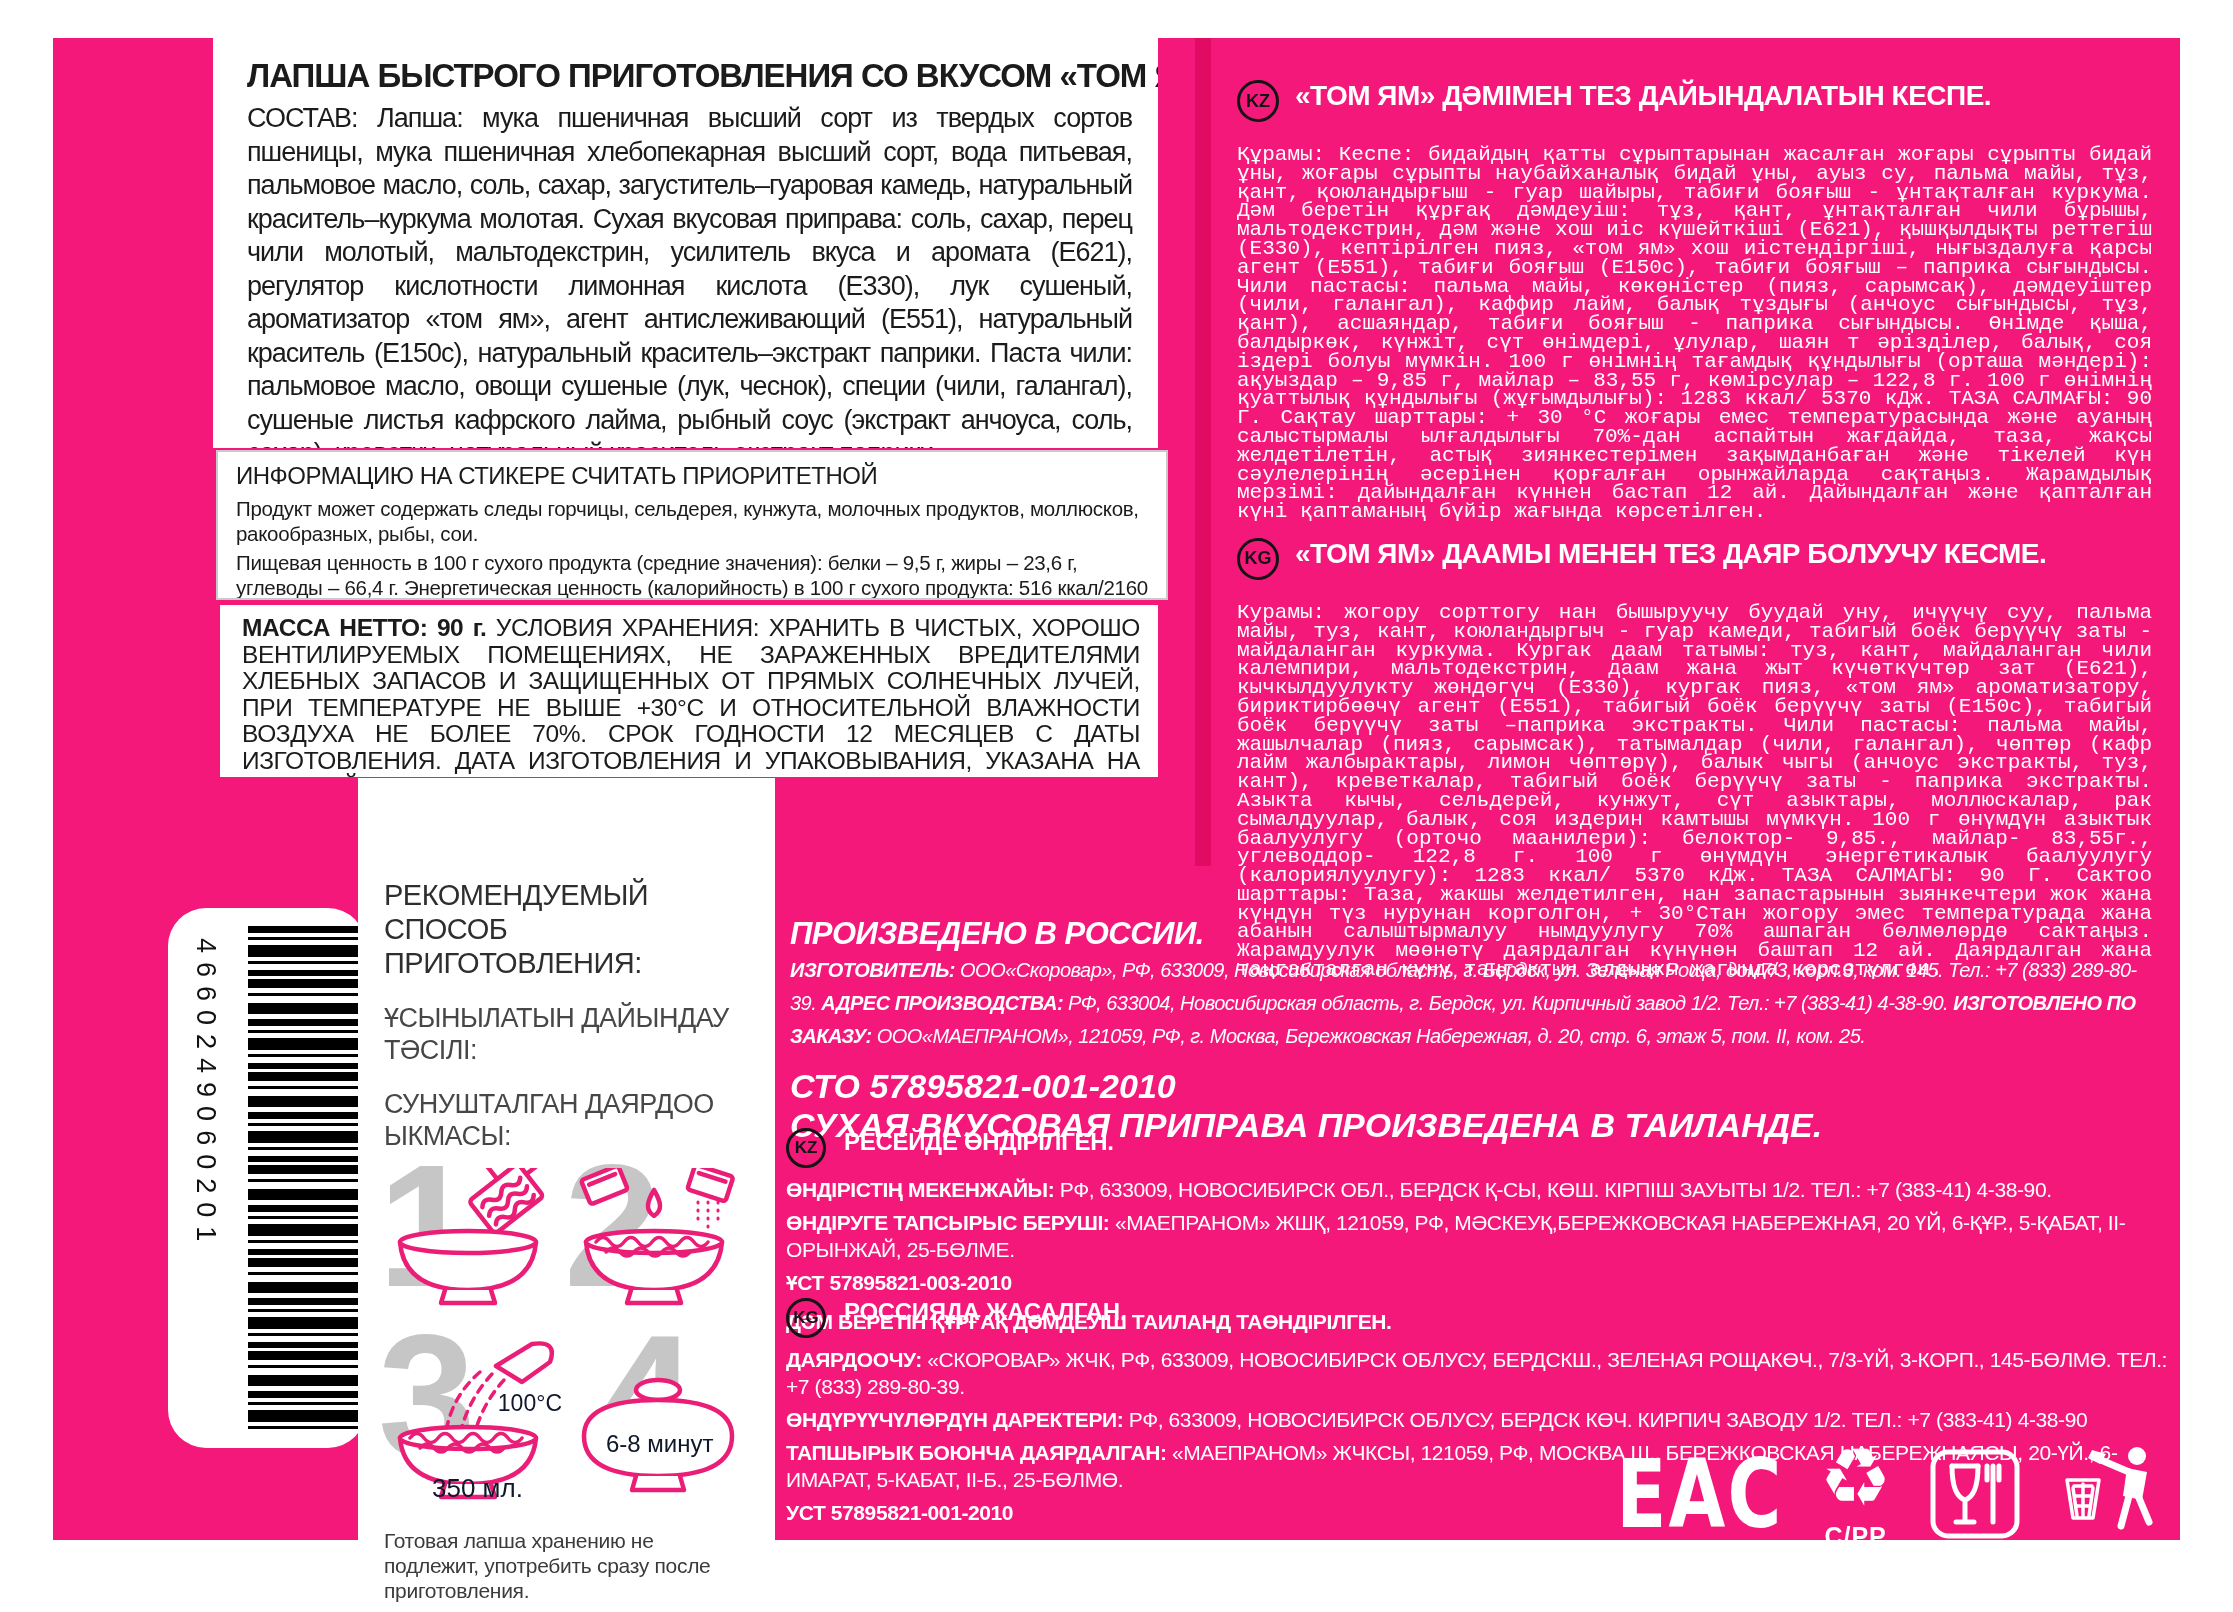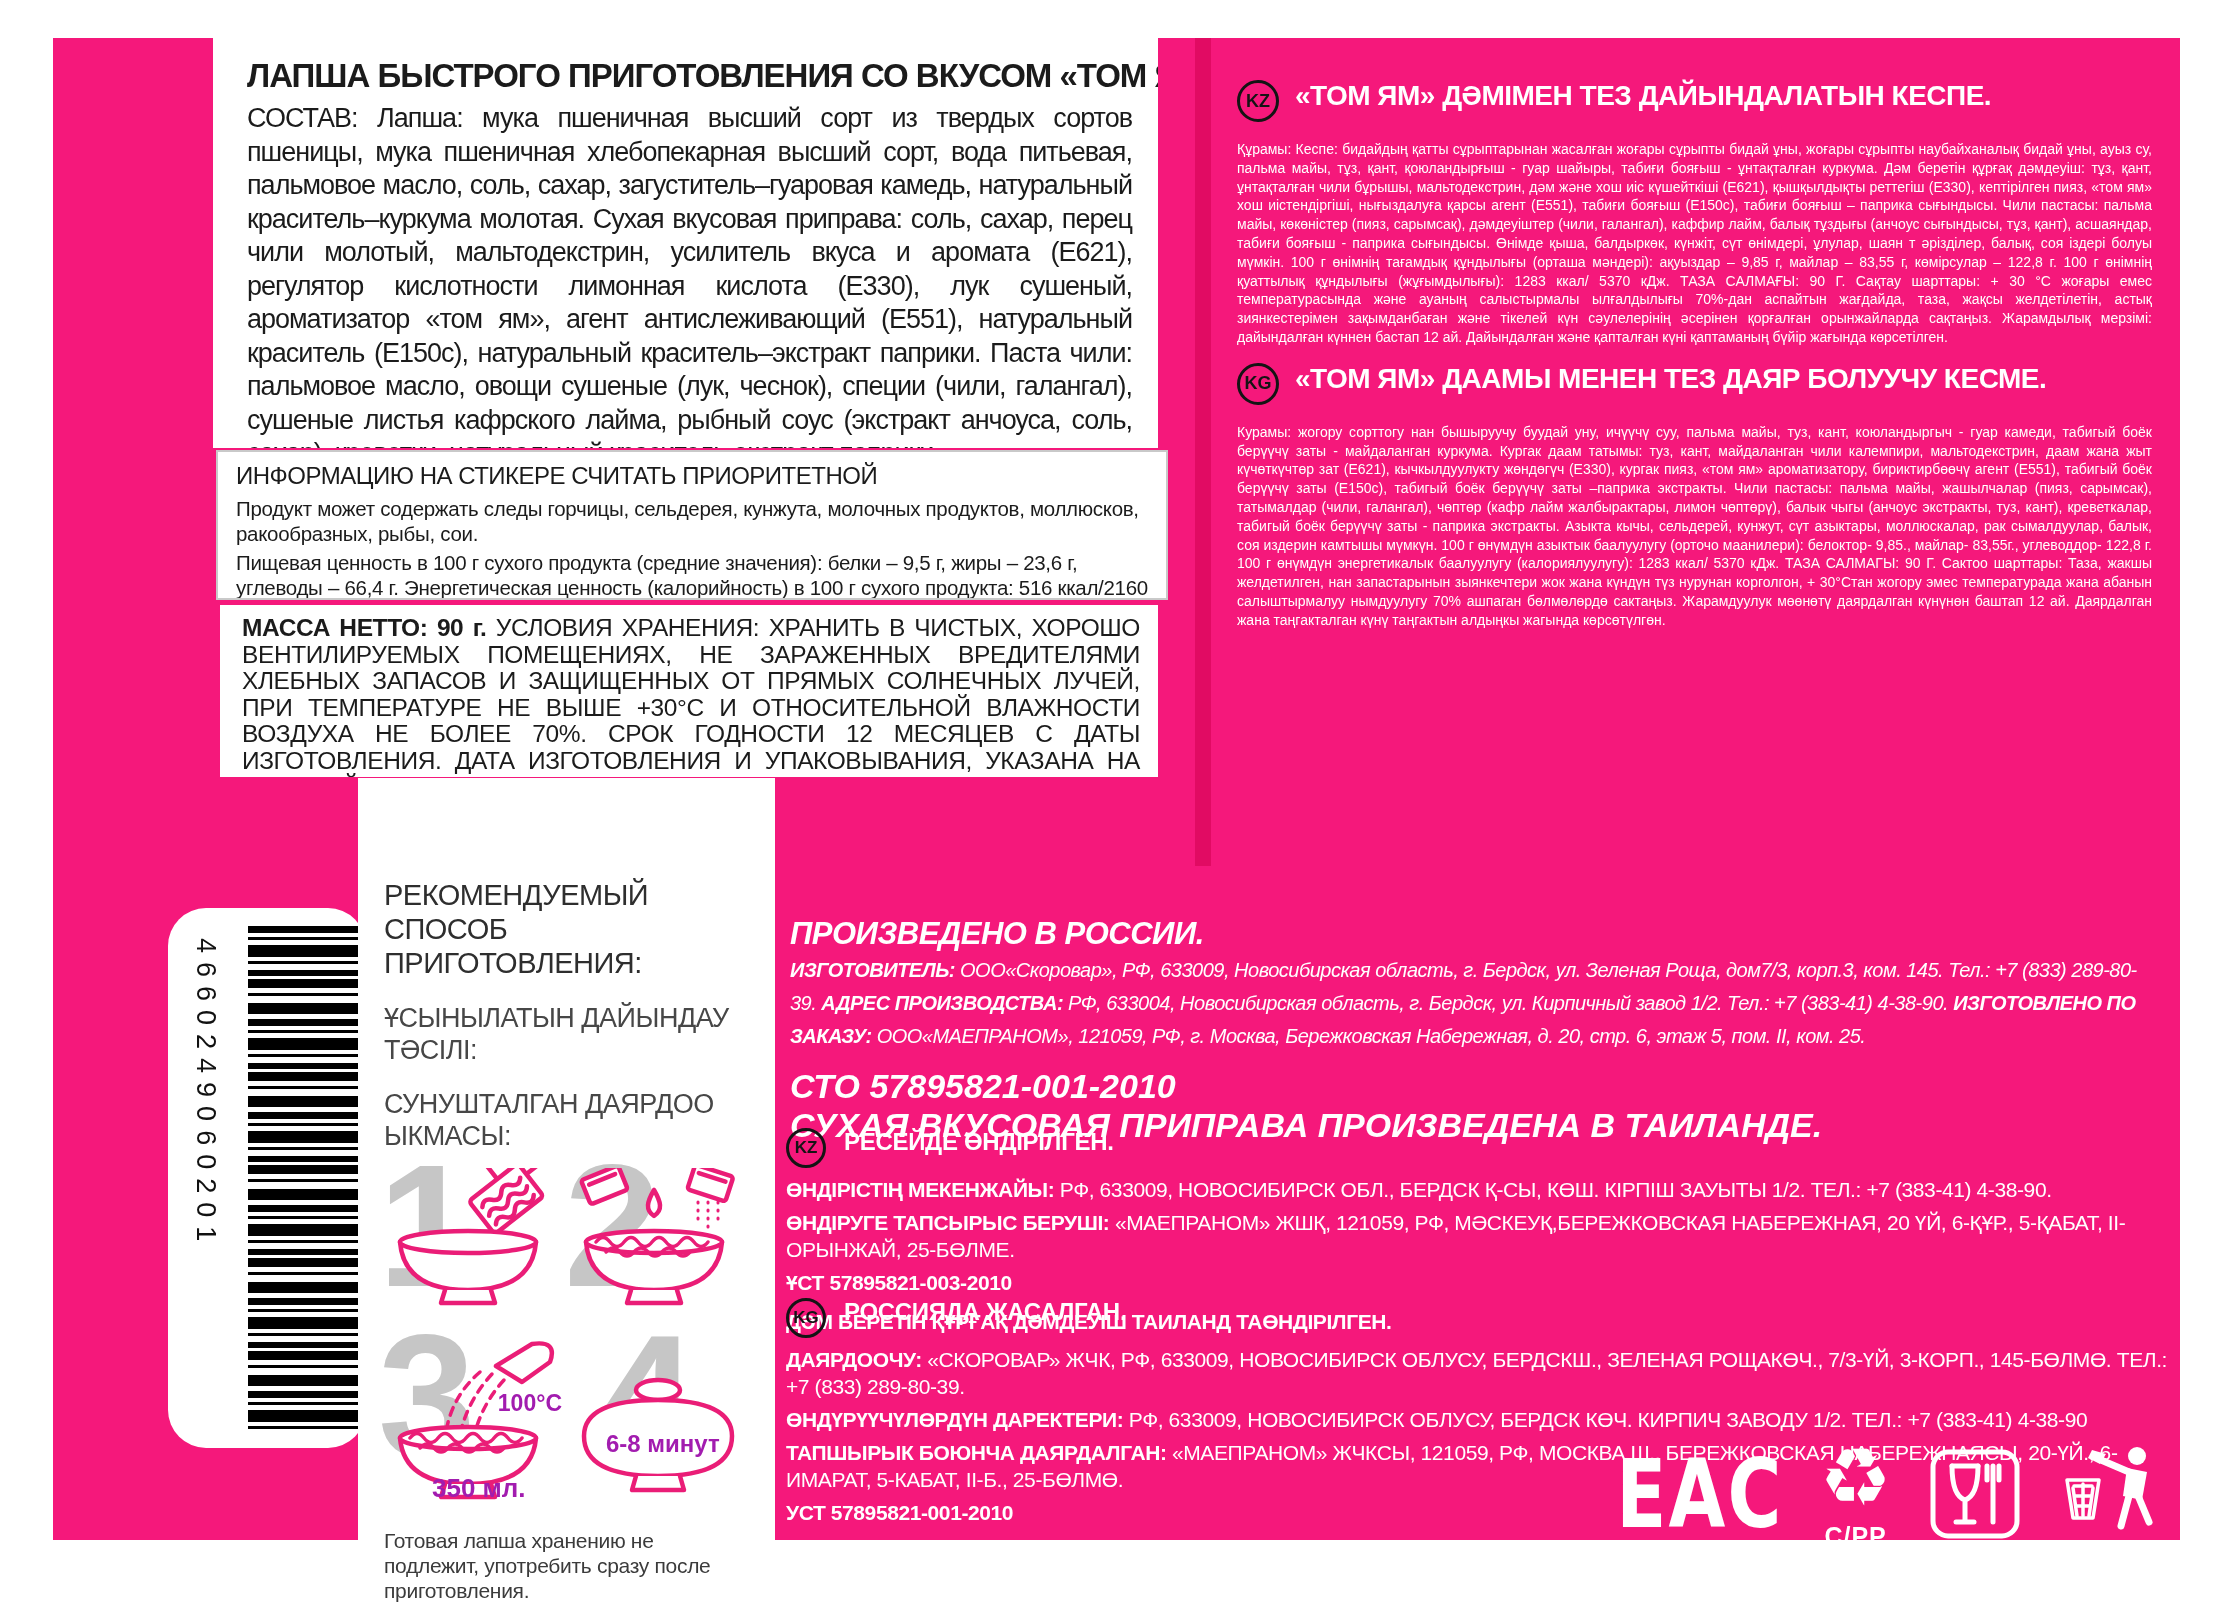--- a/index.html
+++ b/index.html
@@ -30,21 +30,21 @@
 
   
   #instr-panel{left:358px;top:778px;width:417px;height:834px;padding:100px 24px 0 26px;box-sizing:border-box;overflow:hidden;}
   #instr-panel .ti-ru{font-size:29px;line-height:34px;color:#2e2e2e;letter-spacing:-0.5px;font-weight:500;}
   #instr-panel .ti-kz,#instr-panel .ti-kg{font-size:27px;line-height:32px;color:#474747;letter-spacing:-0.5px;margin-top:22px;}
   #steps{display:grid;grid-template-columns:180px 180px;gap:20px 6px;margin-top:16px;}
   .step{position:relative;width:180px;height:150px;}
   .step.tall{height:172px;}
   .step .num{position:absolute;left:-6px;top:-30px;font-size:175px;line-height:1;font-weight:bold;color:#c6c6c6;z-index:0;}
   .step svg{position:absolute;left:0;bottom:0;z-index:1;}
-  .step .lbl{position:absolute;z-index:2;font-weight:bold;color:#a21caf;}
+  .step .lbl{position:absolute;z-index:2;font-weight:normal;color:#0f172a;}
   .lbl.temp{right:2px;top:52px;font-size:23px;}
   .lbl.volume{left:48px;bottom:6px;font-size:26px;}
   .lbl.time{left:36px;top:92px;font-size:24px;}
   #instr-notes{margin-top:18px;}
   #instr-notes p{margin:0 0 13px 0;font-size:21px;line-height:25px;color:#3b3b3b;letter-spacing:-0.3px;}
 
   
   #barcode-panel{left:168px;top:908px;width:198px;height:540px;border-radius:38px;background:#fff;z-index:0;}
   #instr-panel{z-index:1;}
   #barcode-num{position:absolute;left:22px;top:30px;height:480px;
@@ -59,21 +59,21 @@
 
   
   .wtext{color:#ffffff;}
   .badge{display:inline-flex;align-items:center;justify-content:center;
     width:42px;height:42px;border:3.5px solid #141414;border-radius:50%;
     color:#141414;font-weight:bold;font-size:18px;letter-spacing:0;flex:0 0 auto;box-sizing:border-box;}
   .badge.sm{width:40px;height:40px;font-size:17px;}
   .hrow{display:flex;align-items:flex-start;gap:16px;}
   #info-col{left:1237px;top:80px;width:915px;}
   #info-col .ih{font-size:28px;font-weight:bold;letter-spacing:-0.5px;}
-  #info-col .ibody{margin-top:18px;font-size:14px;line-height:18.8px;text-align:justify;letter-spacing:0;}
+  #info-col .ibody{margin-top:24px;font-size:21px;line-height:18.8px;text-align:justify;letter-spacing:0;font-family:Liberation Mono, monospace;}
   #kg-head{margin-top:16px;}
 
   #producer{left:790px;top:916px;width:1365px;font-style:italic;}
   #producer .pt{font-size:31px;font-weight:bold;letter-spacing:-0.5px;margin:0 0 2px 0;}
   #producer .pd{font-size:20px;line-height:33px;letter-spacing:-0.5px;margin:0;}
   #producer .sto{font-size:34px;font-weight:bold;margin-top:14px;}
   #producer .thai{font-size:34px;font-weight:bold;}
 
   .prod-block{width:1400px;}
   #producer-kz{left:786px;top:1128px;}

